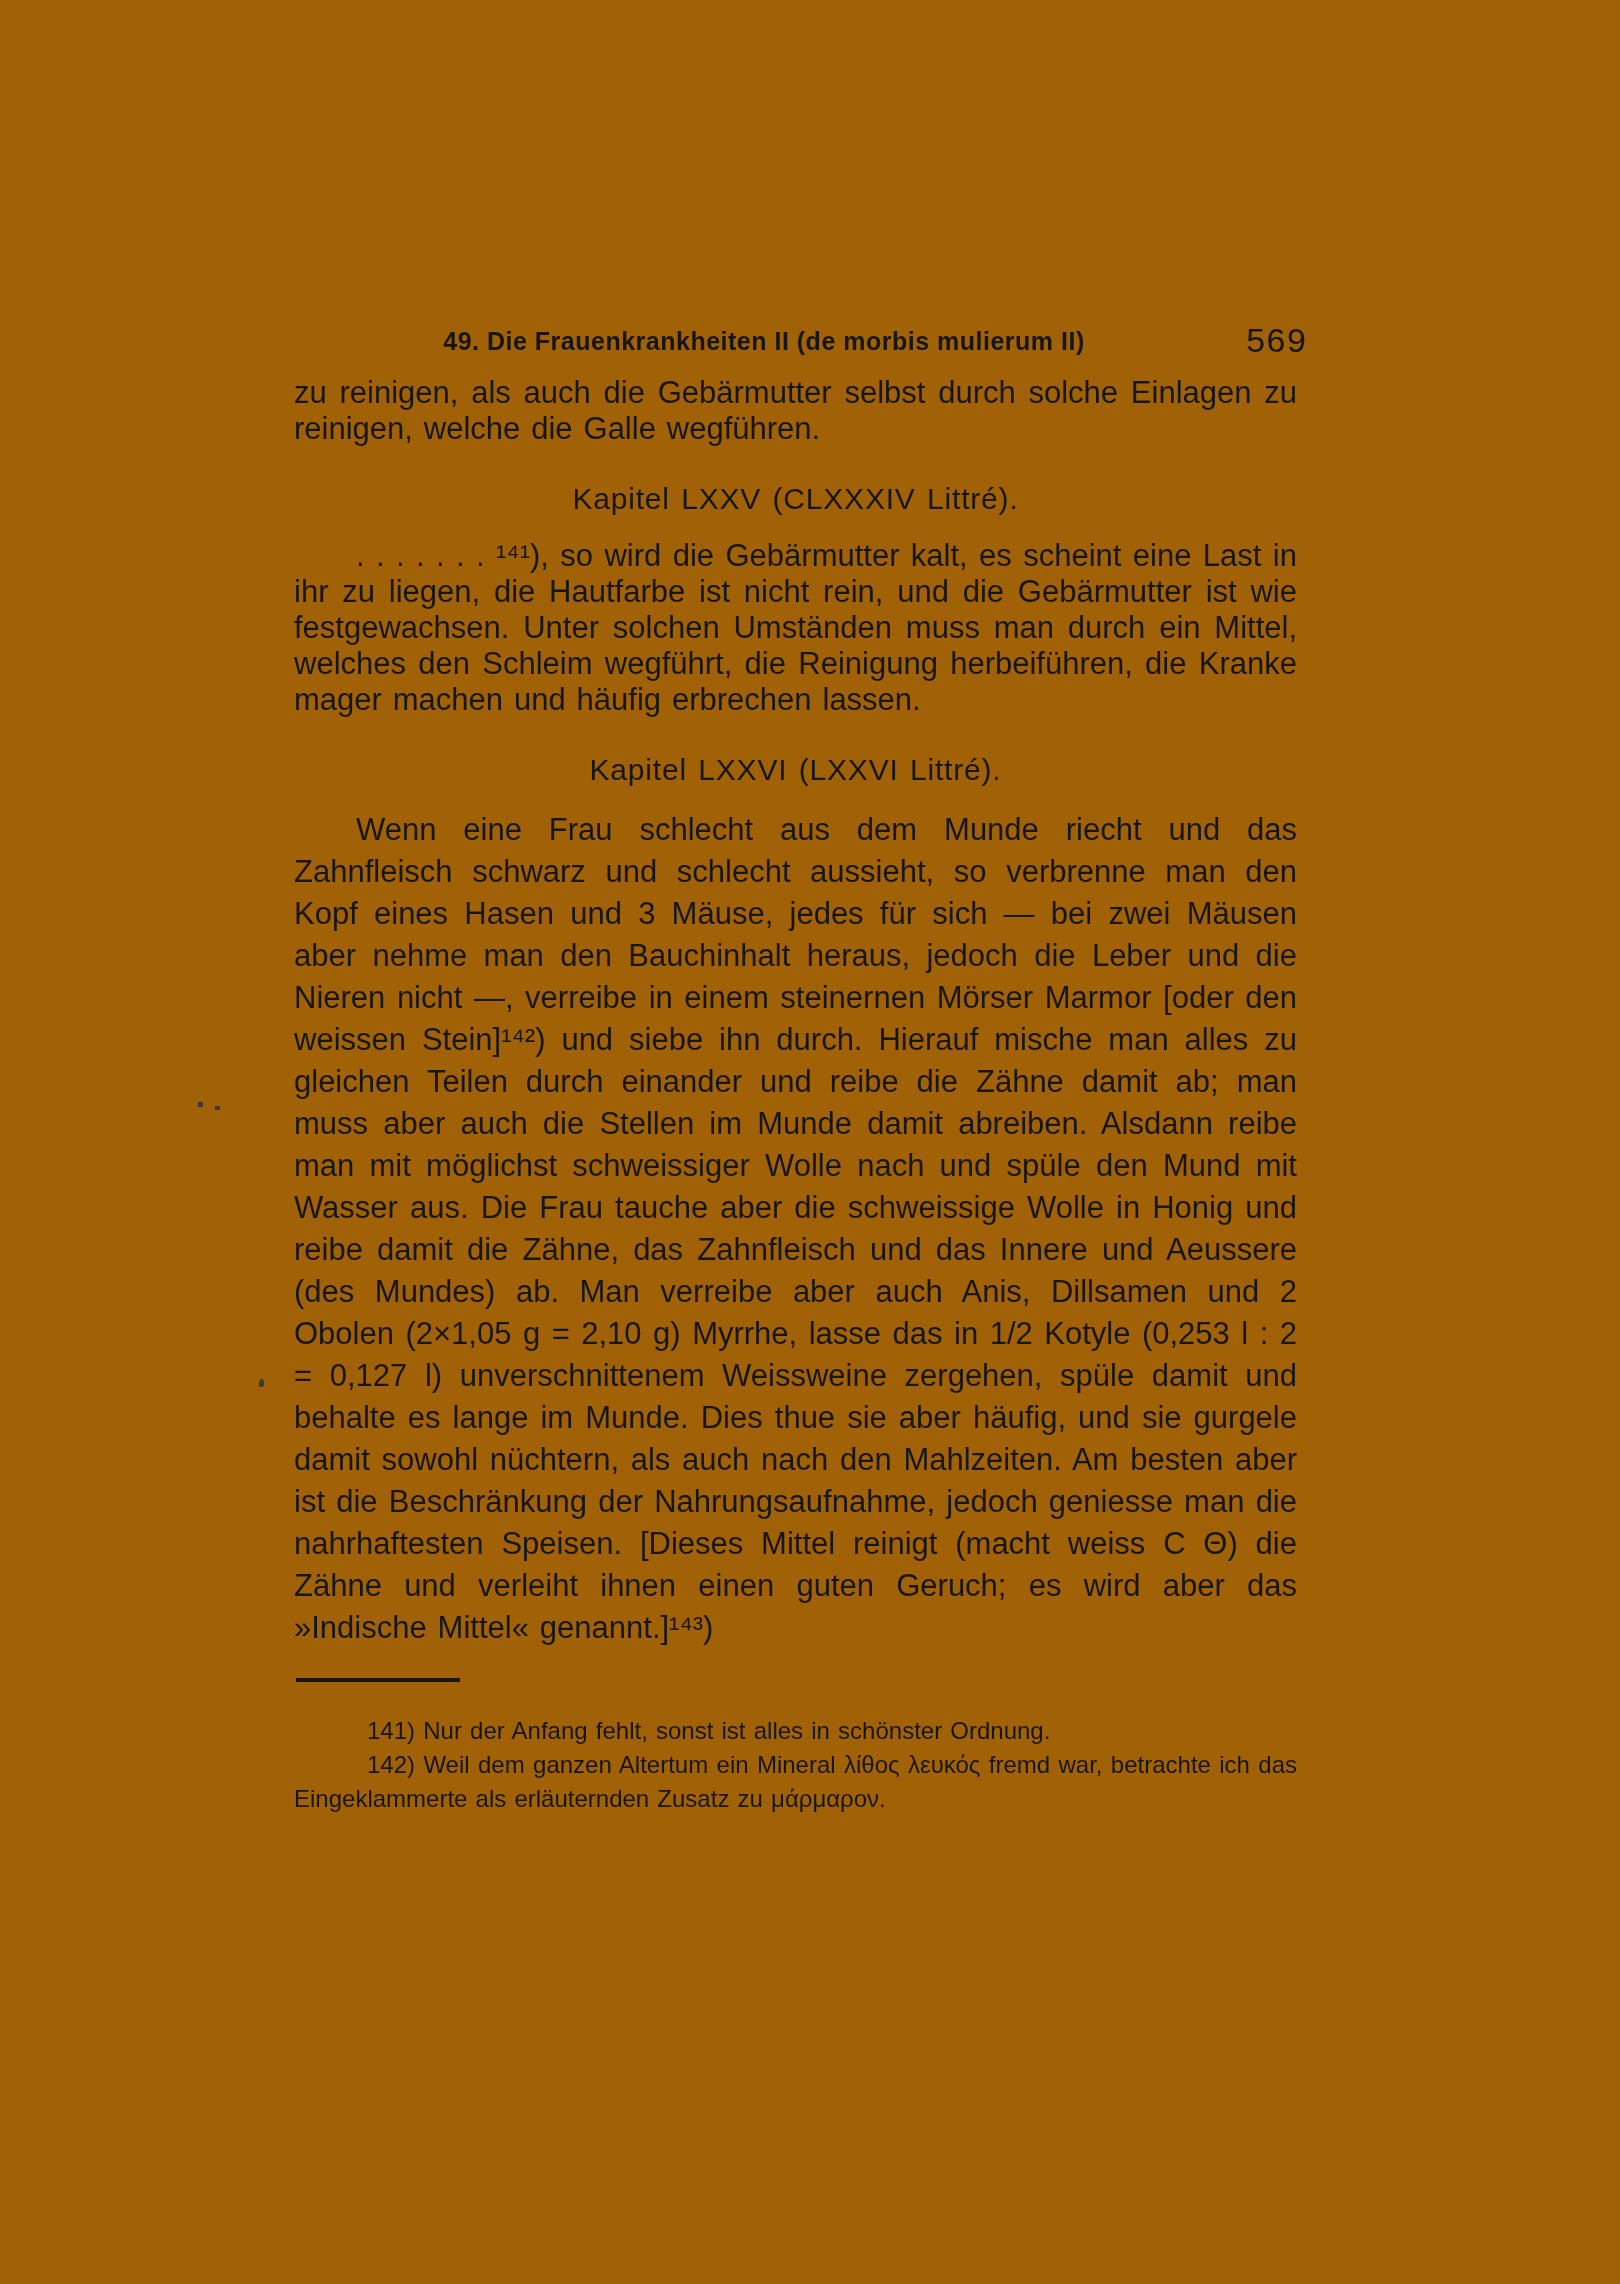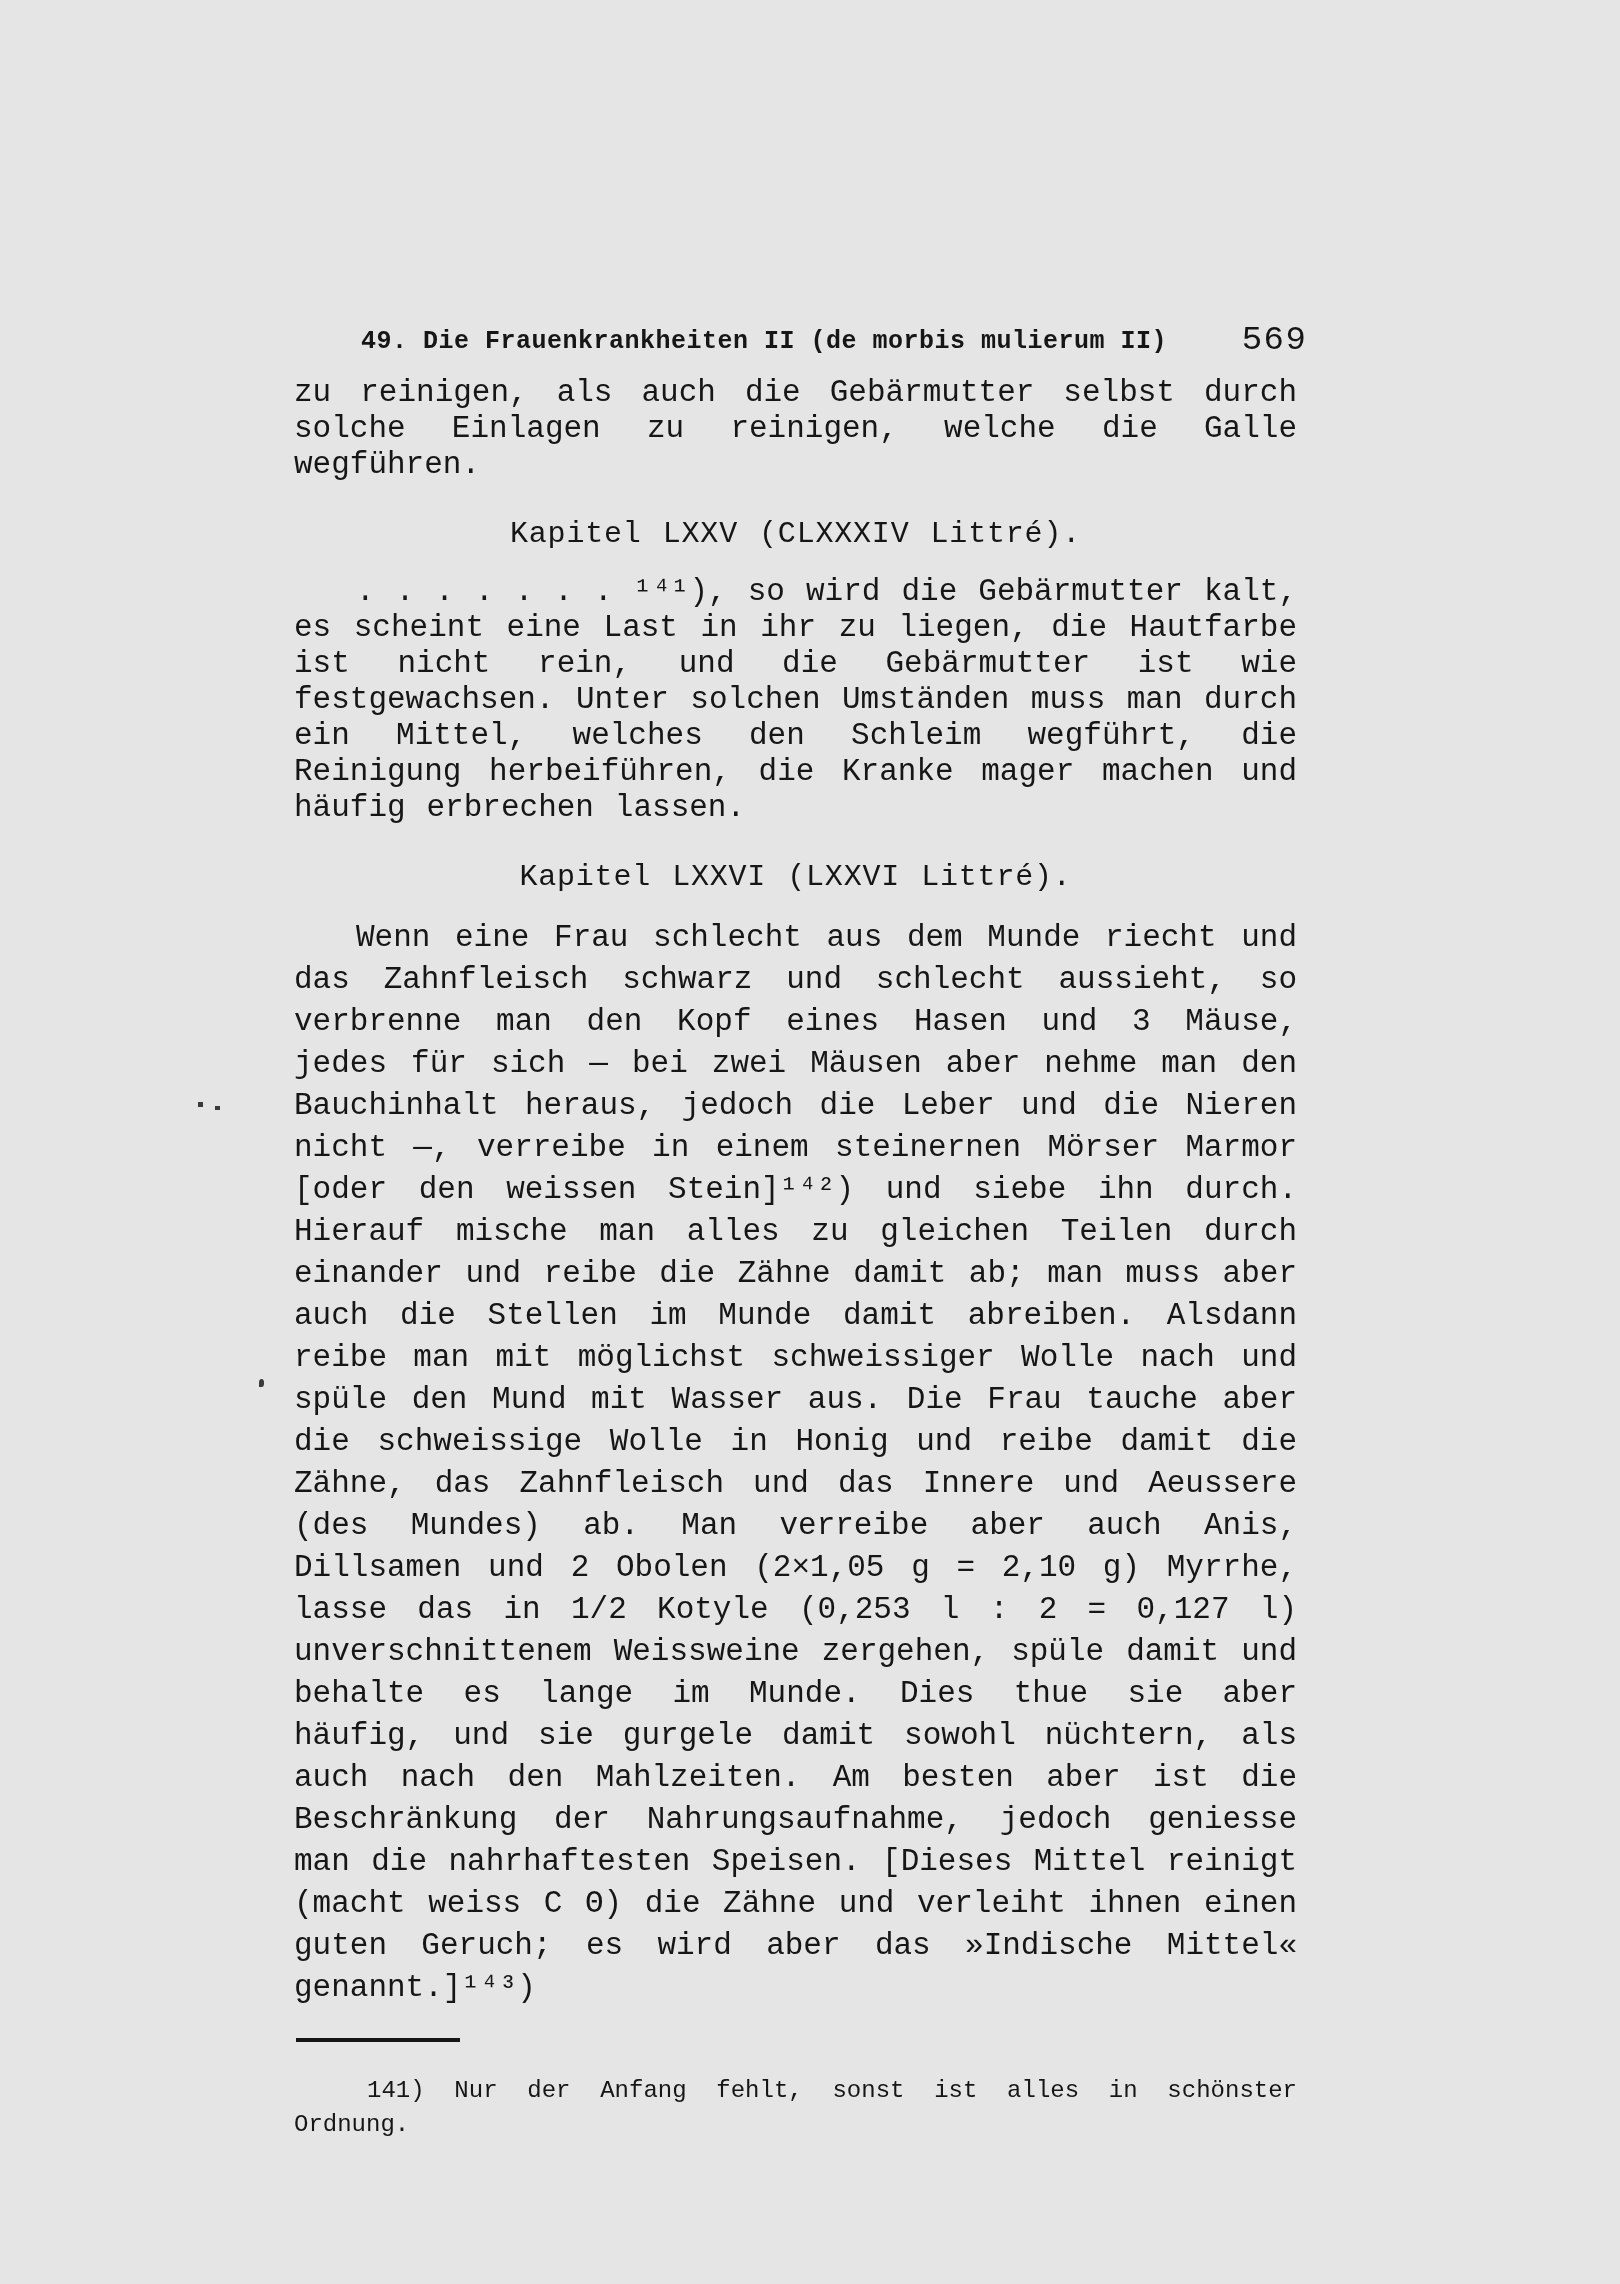--- a/index.html
+++ b/index.html
@@ -4,23 +4,23 @@
 <style>
   html, body {
     margin: 0;
     padding: 0;
     background: #ffffff;
   }
   .page {
     position: relative;
     width: 1621px;
     height: 2284px;
-    background: #e5e5e5;
+    background: #a16207;
     color: #161616;
-    font-family: Liberation Mono, monospace;
+    font-family: Liberation Sans, sans-serif;
     overflow: hidden;
   }
   .running-head {
     position: absolute;
     top: 327px;
     left: 309px;
     width: 1003px;
     height: 46px;
   }
   .head-title {
@@ -99,20 +99,21 @@
     <p class="indent">. . . . . . . ¹⁴¹), so wird die Gebärmutter kalt, es scheint eine Last in ihr zu liegen, die Hautfarbe ist nicht rein, und die Gebärmutter ist wie festgewachsen. Unter solchen Umständen muss man durch ein Mittel, welches den Schleim wegführt, die Reinigung herbeiführen, die Kranke mager machen und häufig erbrechen lassen.</p>
 
     <h2 class="chapter-heading">Kapitel LXXVI (LXXVI Littré).</h2>
 
     <p class="indent tight">Wenn eine Frau schlecht aus dem Munde riecht und das Zahnfleisch schwarz und schlecht aussieht, so verbrenne man den Kopf eines Hasen und 3 Mäuse, jedes für sich — bei zwei Mäusen aber nehme man den Bauchinhalt heraus, jedoch die Leber und die Nieren nicht —, verreibe in einem steinernen Mörser Marmor [oder den weissen Stein]¹⁴²) und siebe ihn durch. Hierauf mische man alles zu gleichen Teilen durch einander und reibe die Zähne damit ab; man muss aber auch die Stellen im Munde damit abreiben. Alsdann reibe man mit möglichst schweissiger Wolle nach und spüle den Mund mit Wasser aus. Die Frau tauche aber die schweissige Wolle in Honig und reibe damit die Zähne, das Zahnfleisch und das Innere und Aeussere (des Mundes) ab. Man verreibe aber auch Anis, Dillsamen und 2 Obolen (2×1,05 g = 2,10 g) Myrrhe, lasse das in 1/2 Kotyle (0,253 l : 2 = 0,127 l) unverschnittenem Weissweine zergehen, spüle damit und behalte es lange im Munde. Dies thue sie aber häufig, und sie gurgele damit sowohl nüchtern, als auch nach den Mahlzeiten. Am besten aber ist die Beschränkung der Nahrungsaufnahme, jedoch geniesse man die nahrhaftesten Speisen. [Dieses Mittel reinigt (macht weiss C Θ) die Zähne und verleiht ihnen einen guten Geruch; es wird aber das »Indische Mittel« genannt.]¹⁴³)</p>
 
     <div class="footnote-rule"></div>
 
     <div class="footnotes">
       <p>141) Nur der Anfang fehlt, sonst ist alles in schönster Ordnung.</p>
+      <p>142) Weil dem ganzen Altertum ein Mineral λίθος λευκός fremd war, betrachte ich das Eingeklammerte als erläuternden Zusatz zu μάρμαρον.</p>
     </div>
 
   </main>
 
   <div class="artifact" style="left:198px; top:1102px; width:5.4px; height:4.6px;"></div>
   <div class="artifact" style="left:215px; top:1106px; width:5.4px; height:3.9px;"></div>
   <div class="artifact round" style="left:259px; top:1379px; width:5.4px; height:7.7px;"></div>
 
 </div>
 

